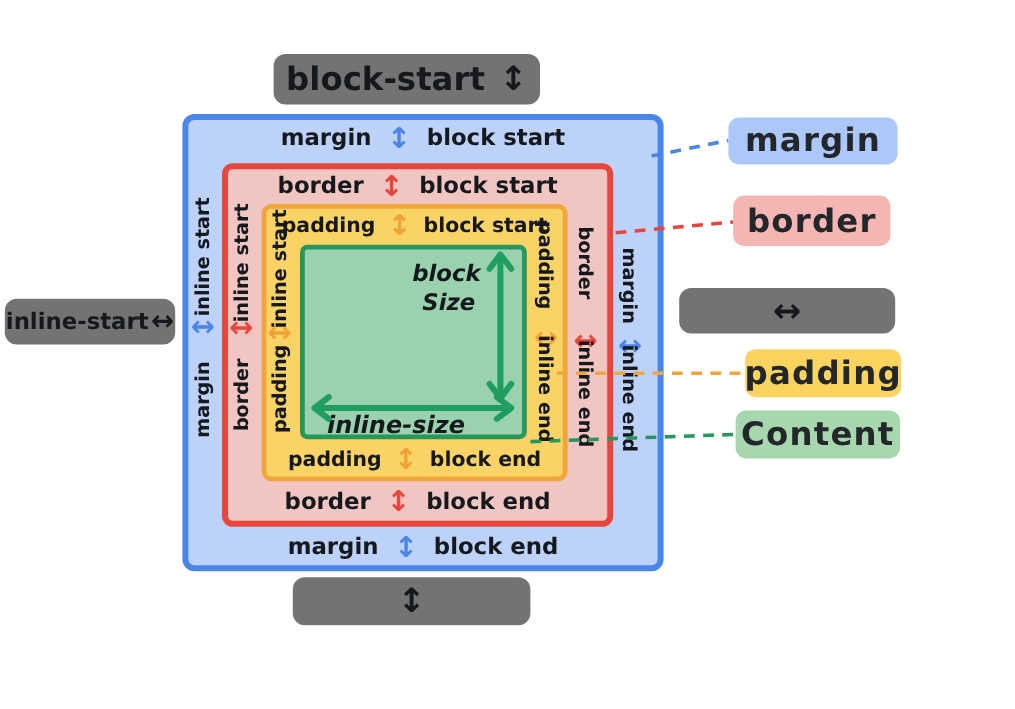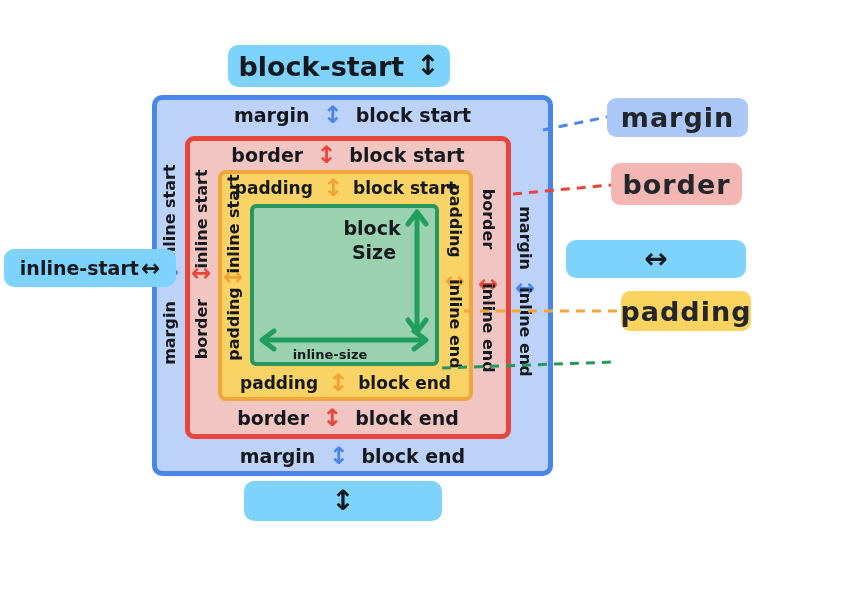--- a/index.html
+++ b/index.html
@@ -22,34 +22,34 @@
 
   .arw { font-size:24px; line-height:1; }
   .harrow { position:absolute; transform:translate(-50%,-50%); font-size:24px; line-height:1; }
   .c-margin  { color:#4a86e8; }
   .c-border  { color:#e8463c; }
   .c-padding { color:#f0a232; }
   .c-black   { color:#15181c; }
 
   .pill {
     position:absolute; display:flex; align-items:center; justify-content:center;
-    gap:12px; background:#7dd3fc; border-radius:10px; color:#15181c; white-space:nowrap;
+    gap:12px; background:#737373; border-radius:10px; color:#15181c; white-space:nowrap;
   }
   .pill .arw { font-size:28px; }
 
   .legend {
     position:absolute; display:flex; align-items:center; justify-content:center;
     border-radius:9px; font-size:27px; letter-spacing:1px; color:#23262b; white-space:nowrap;
   }
   .legend-margin  { left:607px; top:98px;  width:141px; height:39px; background:#abc8f8; }
   .legend-border  { left:611px; top:163px; width:131px; height:42px; background:#f3b6b2; }
   .legend-padding { left:621px; top:291px; width:130px; height:40px; background:#fad45e; }
   .legend-content { left:613px; top:342px; width:137px; height:40px; background:#a6d7ae; }
 
-  .ctext { position:absolute; transform:translate(-50%,-50%); font-size:19px; white-space:nowrap; }
+  .ctext { position:absolute; transform:translate(-50%,-50%); font-size:19px; white-space:nowrap;font-style:italic; }
   svg.overlay { position:absolute; left:0; top:0; pointer-events:none; }
 </style>
 </head>
 <body>
 
 <div id="canvas">
 
   <div class="box margin-box"></div>
   <div class="box border-box"></div>
   <div class="box padding-box"></div>
@@ -106,21 +106,21 @@
   <span class="vlabel down" style="left:488px; top:219px;">border</span>
   <span class="harrow c-border" style="left:488px; top:284px;">↔</span>
   <span class="vlabel down" style="left:488px; top:328px;">inline end</span>
 
   <span class="vlabel down" style="left:525px; top:238px;">margin</span>
   <span class="harrow c-margin" style="left:525px; top:288px;">↔</span>
   <span class="vlabel down" style="left:525px; top:332px;">inline end</span>
 
   <span class="ctext" style="left:372px; top:228px;">block</span>
   <span class="ctext" style="left:374px; top:252px;">Size</span>
-  <span class="ctext" style="left:330px; top:354px; font-size:13px;">inline-size</span>
+  <span class="ctext" style="left:330px; top:354px; font-size:20px;">inline-size</span>
 
   <svg class="overlay" style="left:403px; top:208px;" width="28" height="128">
     <path d="M14 8 L14 120" stroke="#1f9e60" stroke-width="5" fill="none" stroke-linecap="round"></path>
     <path d="M5 16 L14 4 L23 16" stroke="#1f9e60" stroke-width="5" fill="none" stroke-linecap="round" stroke-linejoin="round"></path>
     <path d="M5 112 L14 124 L23 112" stroke="#1f9e60" stroke-width="5" fill="none" stroke-linecap="round" stroke-linejoin="round"></path>
   </svg>
   <svg class="overlay" style="left:258px; top:327px;" width="172" height="26">
     <path d="M8 13 L164 13" stroke="#1f9e60" stroke-width="5" fill="none" stroke-linecap="round"></path>
     <path d="M16 4 L4 13 L16 22" stroke="#1f9e60" stroke-width="5" fill="none" stroke-linecap="round" stroke-linejoin="round"></path>
     <path d="M156 4 L168 13 L156 22" stroke="#1f9e60" stroke-width="5" fill="none" stroke-linecap="round" stroke-linejoin="round"></path>
@@ -133,31 +133,34 @@
     <line x1="442" y1="368" x2="613" y2="362" stroke="#27975d" stroke-width="3" stroke-dasharray="9 7"></line>
   </svg>
 
   <div class="pill" style="left:228px; top:45px; width:222px; height:42px; font-size:27px;">
     <span>block-start</span>
     <span class="arw c-black">↕</span>
   </div>
   <div class="pill" style="left:244px; top:481px; width:198px; height:40px; font-size:26px;">
     <span class="arw c-black">↕</span>
   </div>
-  <div class="pill" style="left:4px; top:249px; width:172px; height:38px; font-size:19px; gap:2px;">
+  <div class="pill" style="left:4px; top:249px; width:142px; height:38px; font-size:19px; gap:2px;">
     <span>inline-start</span>
     <span class="arw c-black" style="font-size:23px;">↔</span>
   </div>
   <div class="pill" style="left:566px; top:240px; width:180px; height:38px; font-size:21px;">
     <span class="arw c-black">↔</span>
   </div>
 
   <div class="legend legend-margin">
     <span>margin</span>
   </div>
   <div class="legend legend-border">
     <span>border</span>
   </div>
   <div class="legend legend-padding">
     <span>padding</span>
   </div>
+  <div class="legend legend-content">
+    <span>Content</span>
+  </div>
 
 </div>
 
 </body></html>

